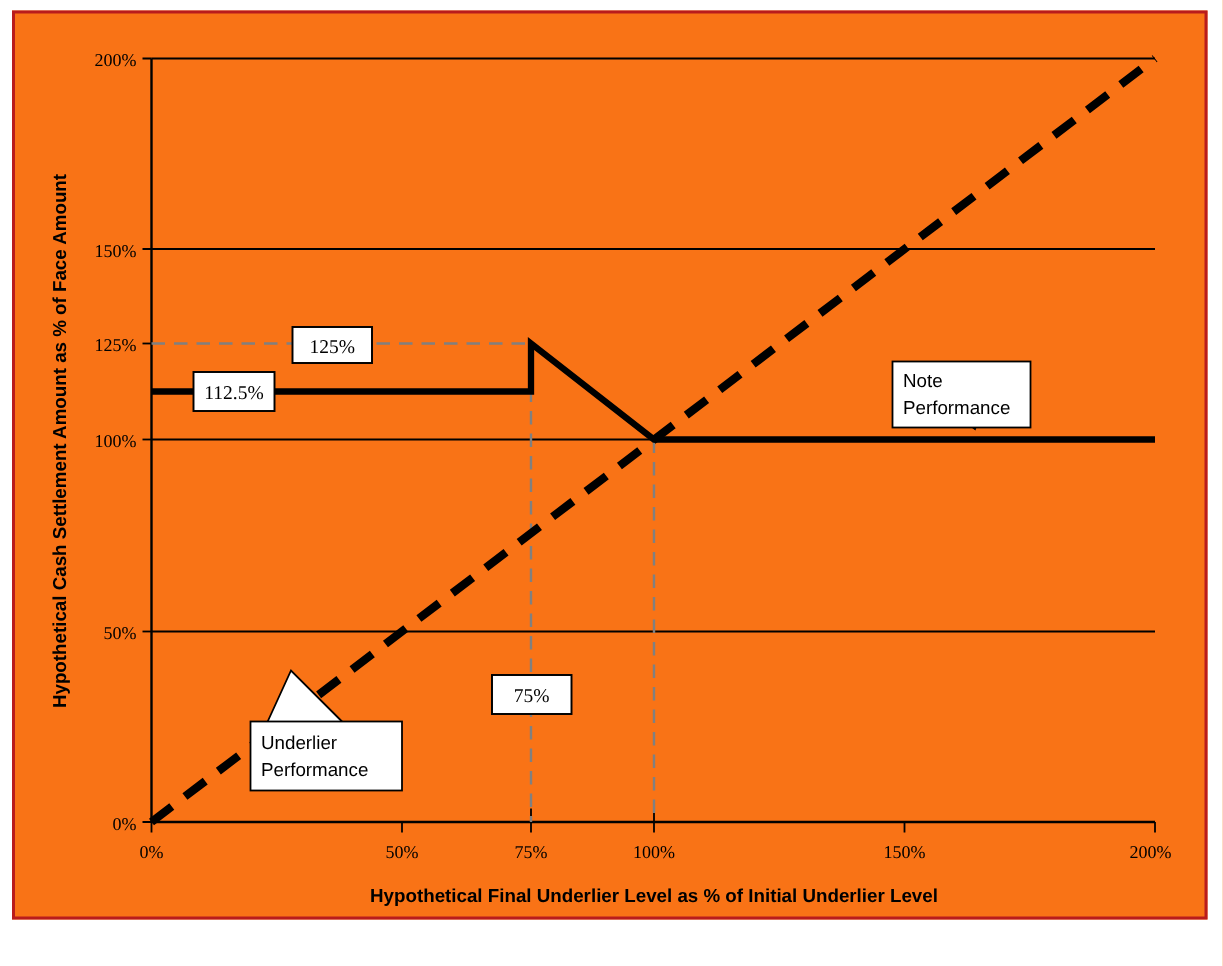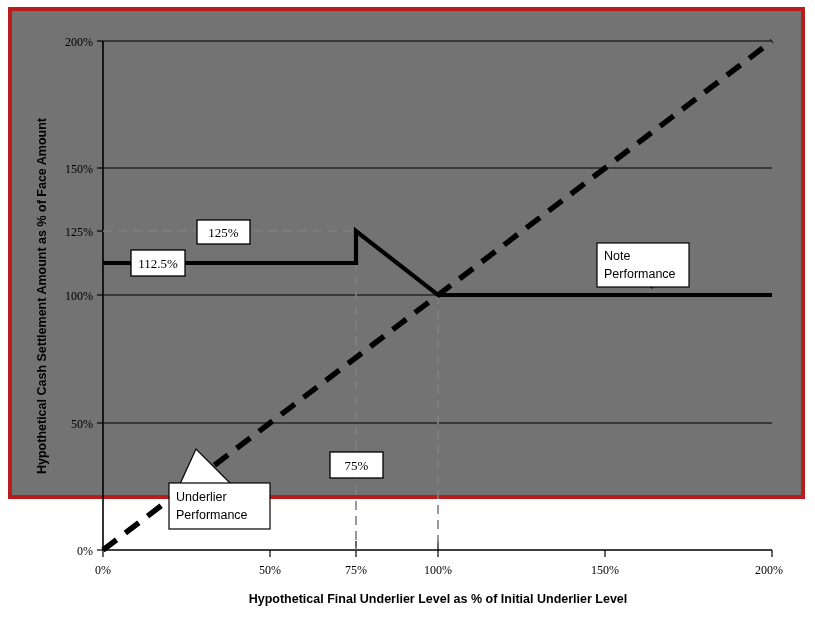--- a/index.html
+++ b/index.html
@@ -12,24 +12,24 @@
     height: 644px;
     font-family: "Liberation Sans", sans-serif;
     overflow: hidden;
     position: relative;
   }
   #chart-frame {
     position: absolute;
     left: 8px;
     top: 7px;
     width: 797px;
-    height: 492px;
-    border: 4px solid #b91c1c;
+    height: 606px;
+    border: 2px solid #b91c1c;
     box-sizing: border-box;
-    background: #737373;
+    background: #f97316;
   }
   #plot-svg {
     position: absolute;
     left: 0;
     top: 0;
   }
   .axis-title {
     font-weight: bold;
     font-size: 12.5px;
     fill: #000000;

